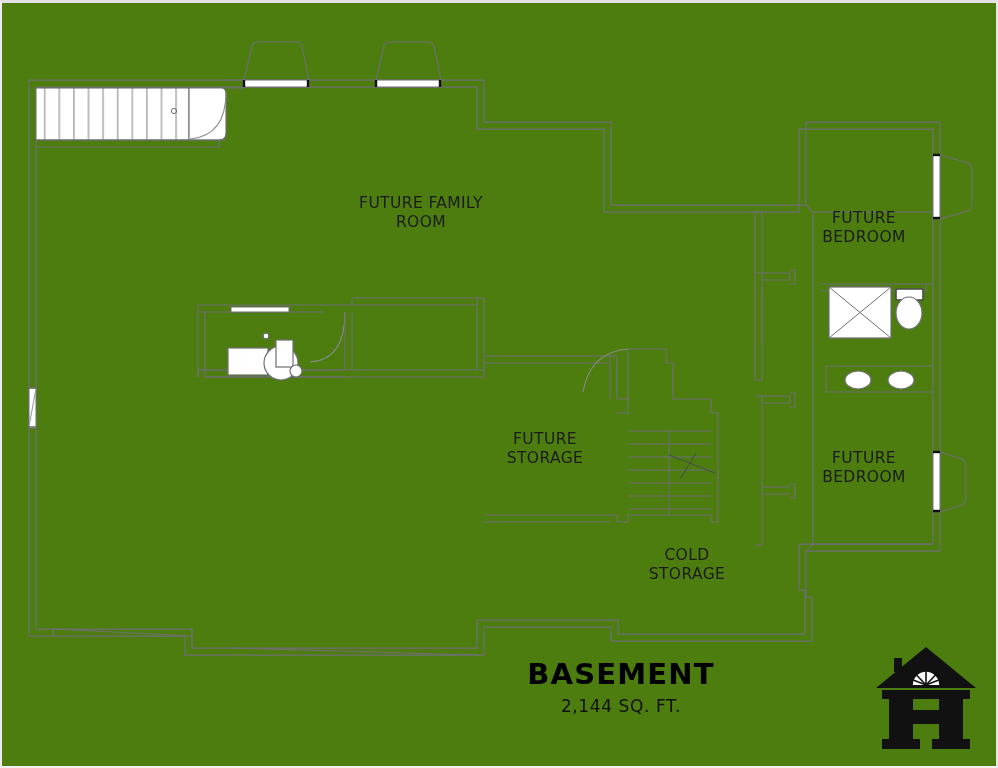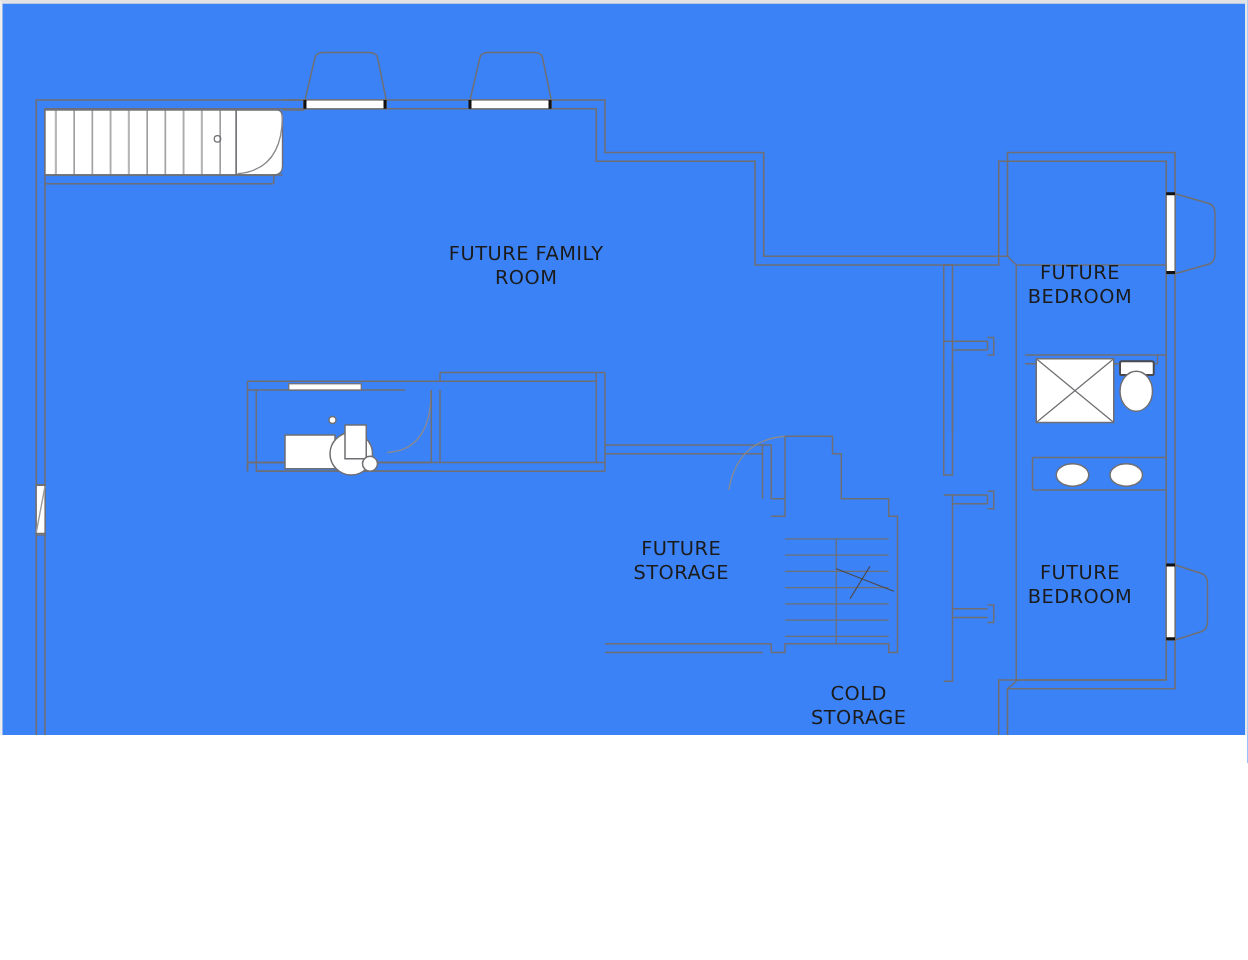--- a/index.html
+++ b/index.html
@@ -3,22 +3,22 @@
 <meta charset="utf-8">
 <style>
   html, body {
     margin: 0;
     padding: 0;
     background: #ffffff;
   }
   #page {
     position: relative;
     width: 998px;
-    height: 588px;
-    background: #3b82f6;
+    height: 768px;
+    background: #4d7c0f;
     overflow: hidden;
     font-family: "DejaVu Sans", "Liberation Sans", sans-serif;
   }
   
   #page-frame {
     position: absolute;
     left: 0; top: 0;
     width: 998px; height: 768px;
     box-sizing: border-box;
     border-top: 3px solid #e2e2e4;
@@ -290,20 +290,24 @@
 
   <div class="room-label" style="left:495px; top:430px; width:100px;">FUTURE
 STORAGE</div>
 
   <div class="room-label" style="left:808px; top:449px; width:112px;">FUTURE
 BEDROOM</div>
 
   <div class="room-label" style="left:637px; top:546px; width:100px;">COLD
 STORAGE</div>
 
+  <div id="title-block">
+    <div id="plan-title">BASEMENT</div>
+    <div id="plan-area">2,144 SQ. FT.</div>
+  </div>
 
   <svg id="brand-logo" viewBox="0 0 104 110">
     <g fill="#111111">
 
       <rect x="20" y="14" width="8" height="14"></rect>
 
       <path d="M 52 3 L 102 44 L 2 44 Z"></path>
 
       <path d="M 38 41 A 14 14 0 0 1 66 41 Z" fill="#ffffff"></path>
       <g stroke="#111111" stroke-width="1.6" fill="none">

